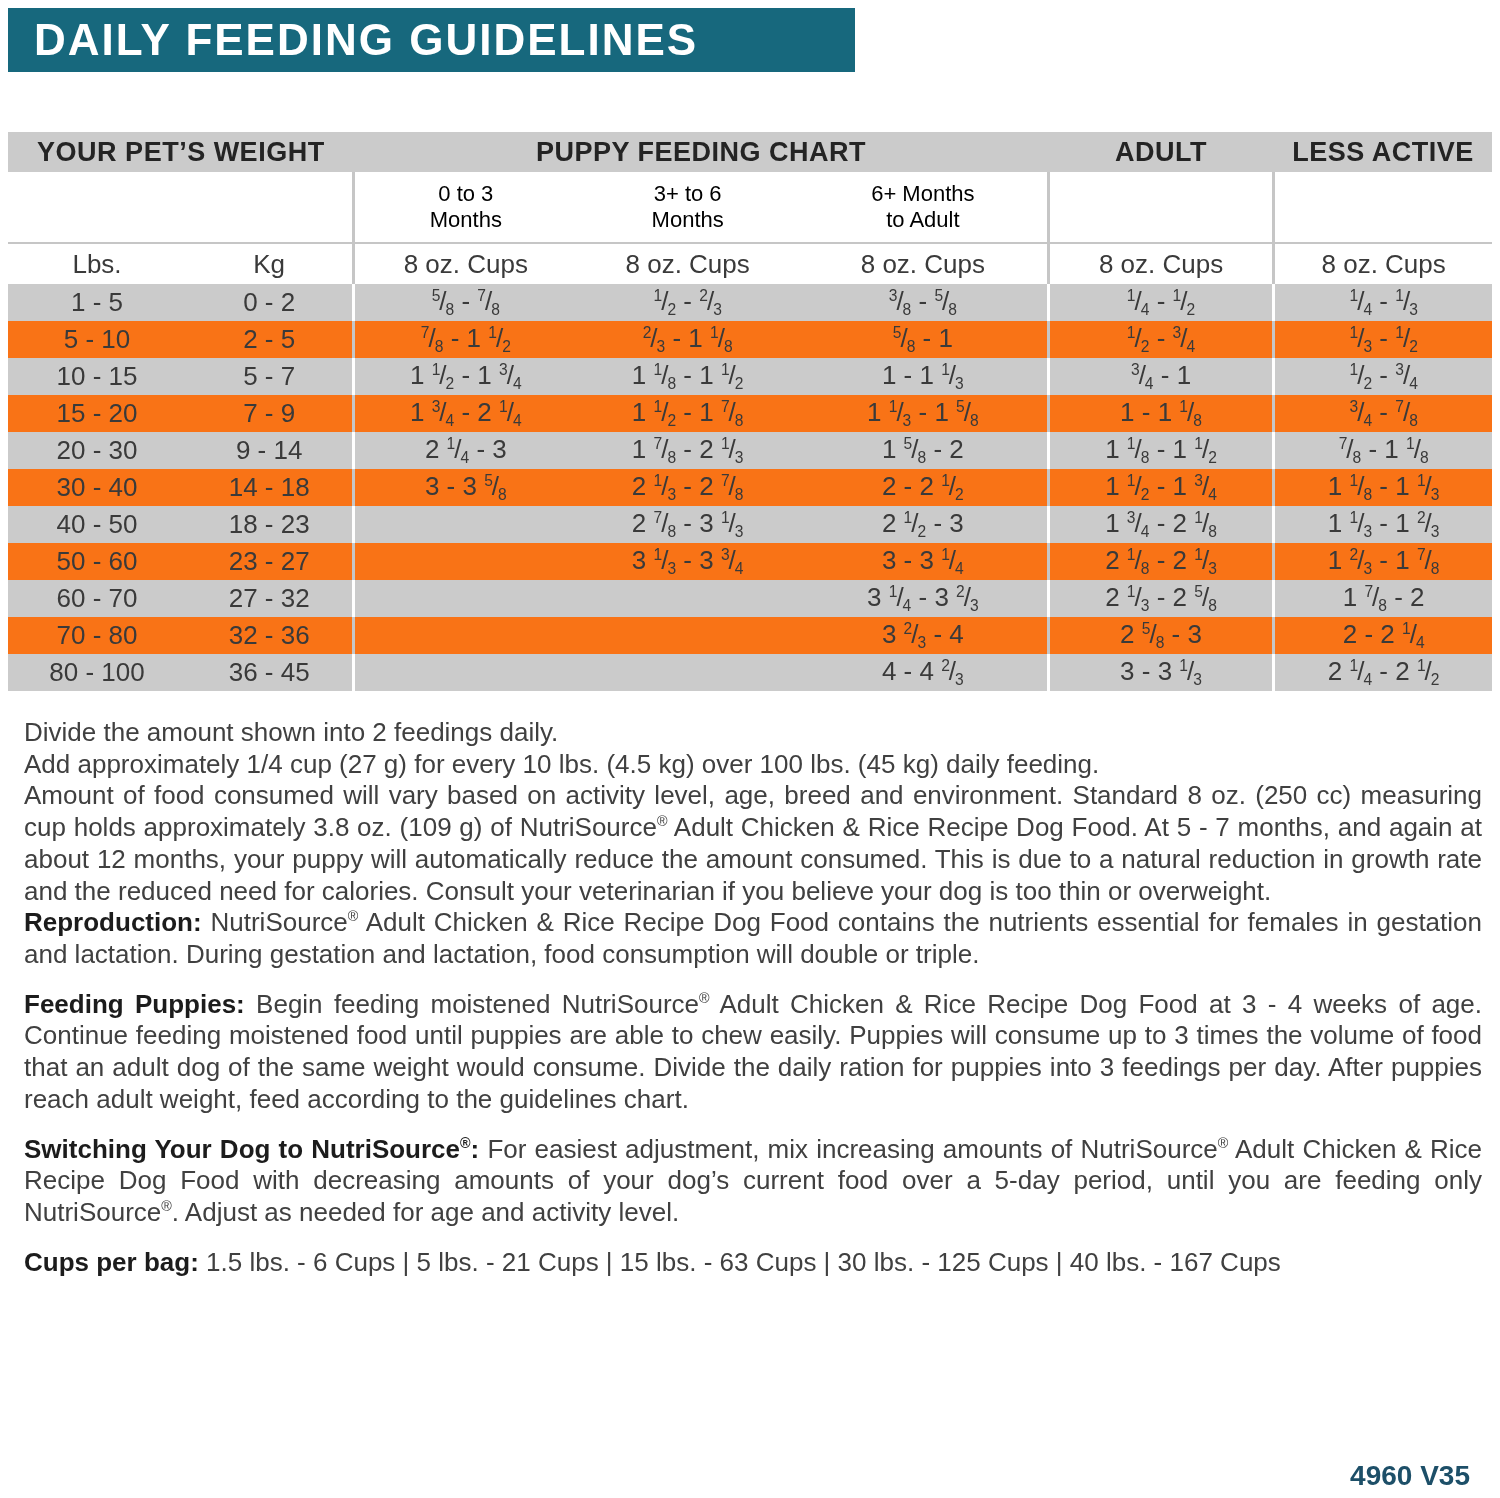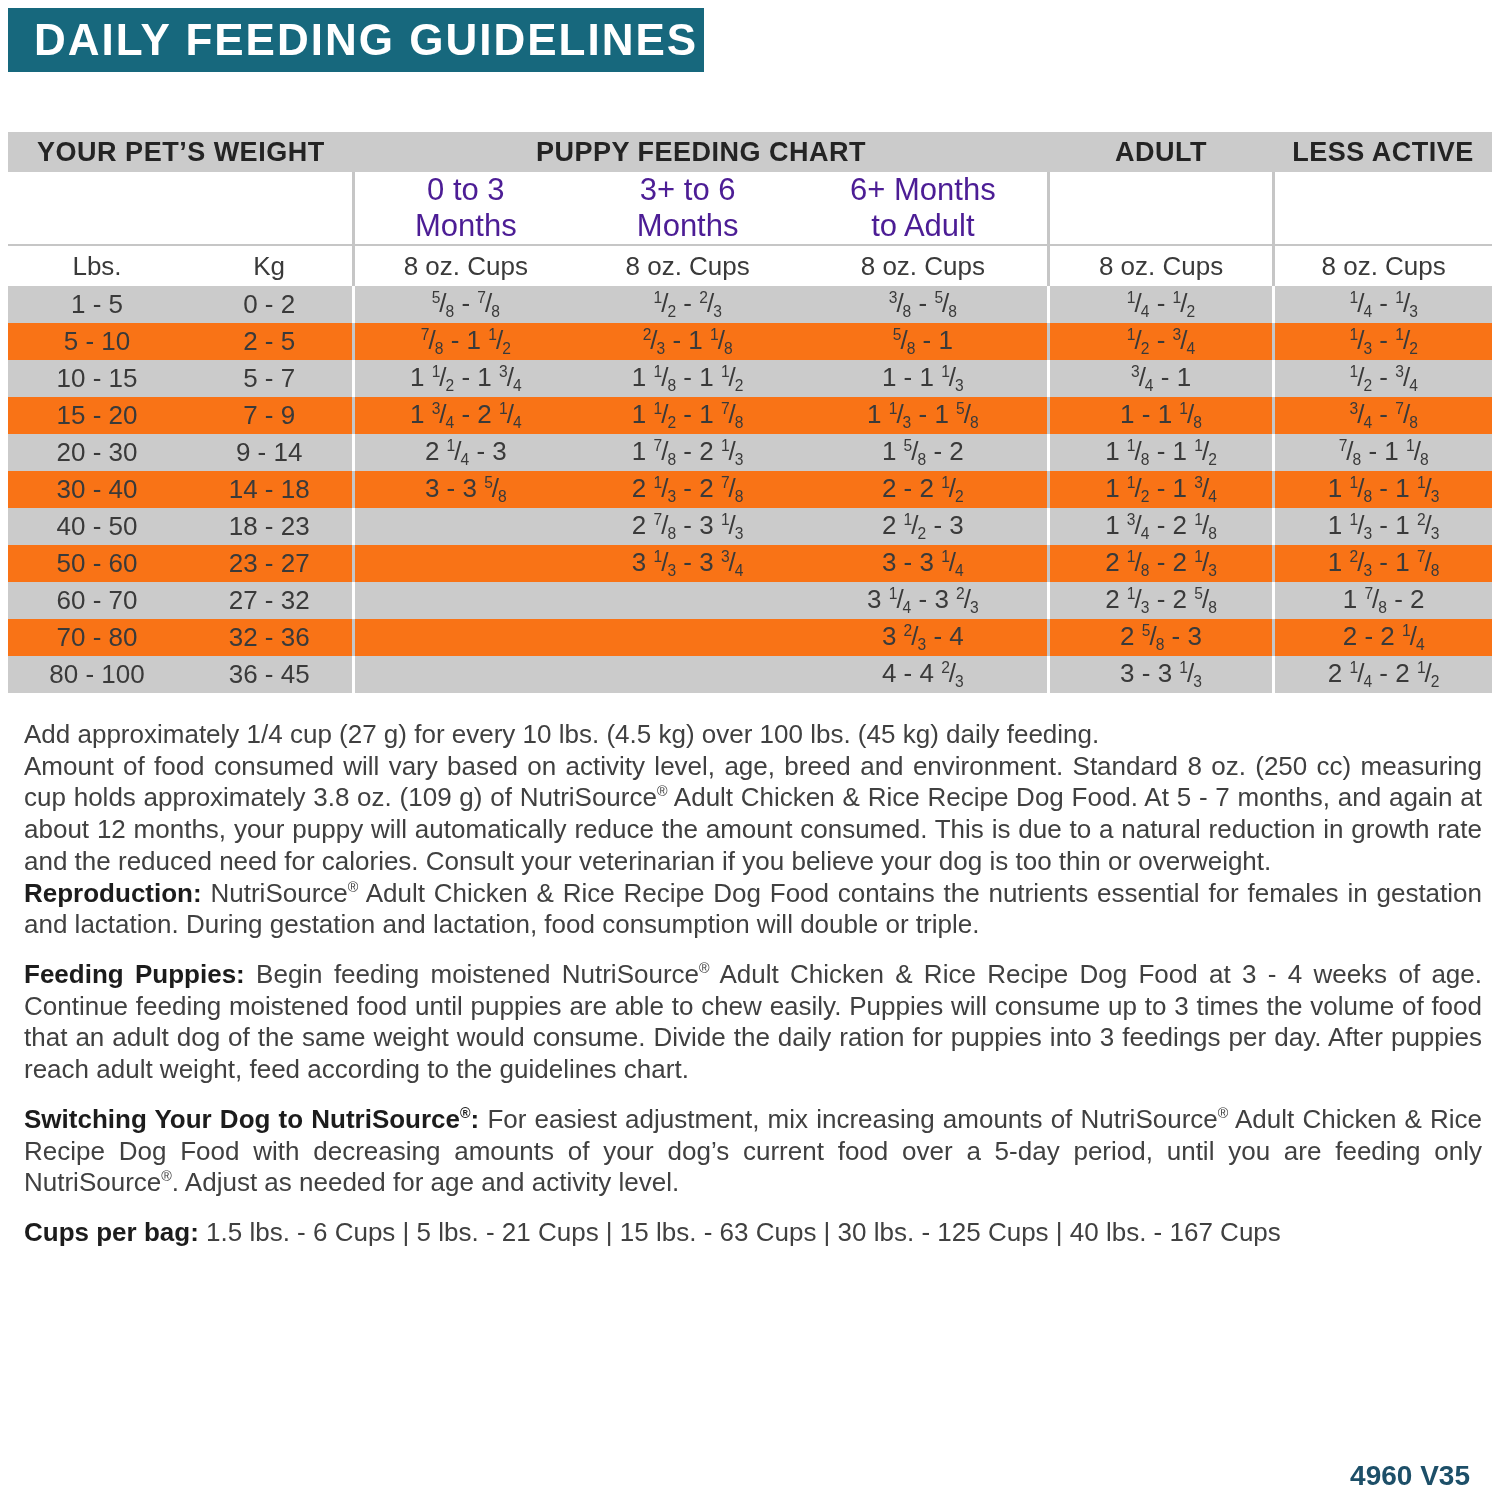--- a/index.html
+++ b/index.html
@@ -2,37 +2,37 @@
 <html><head>
 <meta charset="utf-8">
 <style>
   html,body{margin:0;padding:0;}
   body{
     width:1500px;height:1498px;overflow:hidden;background:#ffffff;
     font-family:"Liberation Sans", sans-serif;color:#3c3c3c;position:relative;
   }
   
   .banner{
-    margin:8px 0 0 8px;width:696px;height:64px;background:#17687d;
+    margin:8px 0 0 8px;width:847px;height:64px;background:#17687d;
     display:flex;align-items:center;
   }
   .banner h1{
     margin:0 0 0 26px;color:#ffffff;font-size:44px;font-weight:700;
     letter-spacing:2px;white-space:nowrap;
   }
   
   table.feed{
     margin:60px 8px 15px 8px;width:1484px;border-collapse:collapse;table-layout:fixed;
   }
   table.feed th, table.feed td{padding:0 4px;text-align:center;vertical-align:middle;}
   tr.band th{
     background:#cbcbcb;height:40px;font-size:27px;font-weight:700;color:#242424;
     letter-spacing:0.5px;
   }
-  tr.months th{height:70px;font-size:31px;font-weight:400;color:#4c1d95;white-space:pre-line;background:#fff;}
+  tr.months th{height:70px;font-size:22px;font-weight:400;color:#000000;white-space:pre-line;background:#fff;}
   tr.units th{height:40px;font-size:26px;font-weight:400;color:#3a3a3a;background:#fff;border-top:2px solid #c6c6c6;}
   tbody td{height:37px;font-size:26px;color:#3a3a3a;}
   tbody tr.gray td{background:#cbcbcb;}
   tbody tr.white td{background:#f97316;}
   thead th.sec{border-left:3px solid #c6c6c6;}
   tbody tr.white td.sec{border-left:3px solid #c6c6c6;}
   tbody tr.gray td.sec{border-left:3px solid #ffffff;}
   
   .fr{white-space:nowrap;}
   .fr sup{font-size:0.60em;vertical-align:0.55em;}
@@ -192,20 +192,21 @@
         <td class="sec"></td>
         <td></td>
         <td>4 - 4 <span class="fr"><sup>2</sup><i>/</i><sub>3</sub></span></td>
         <td class="sec">3 - 3 <span class="fr"><sup>1</sup><i>/</i><sub>3</sub></span></td>
         <td class="sec">2 <span class="fr"><sup>1</sup><i>/</i><sub>4</sub></span> - 2 <span class="fr"><sup>1</sup><i>/</i><sub>2</sub></span></td>
       </tr>
     </tbody>
 </table>
 
 <section class="notes">
+  <div class="nogap">Divide the amount shown into 2 feedings daily.</div>
   <div class="nogap">Add approximately 1/4 cup (27 g) for every 10 lbs. (4.5 kg) over 100 lbs. (45 kg) daily feeding.</div>
   <div class="nogap">Amount of food consumed will vary based on activity level, age, breed and environment. Standard 8 oz. (250 cc) measuring cup holds approximately 3.8 oz. (109 g)  of NutriSource<sup class="reg">®</sup> Adult Chicken &amp; Rice Recipe Dog Food. At 5 - 7 months, and again at about 12 months, your puppy will automatically reduce the amount consumed. This is due to a natural reduction in growth rate and the reduced need for calories. Consult your veterinarian if you believe your dog is too thin or overweight.</div>
 
   <p>
     <b>Reproduction:</b>
     <span>NutriSource<sup class="reg">®</sup> Adult Chicken &amp; Rice Recipe Dog Food contains the nutrients essential for females in gestation and lactation. During gestation and lactation, food consumption will double or triple.</span>
   </p>
   <p>
     <b>Feeding Puppies:</b>
     <span>Begin feeding moistened NutriSource<sup class="reg">®</sup> Adult Chicken &amp; Rice Recipe Dog Food at 3 - 4 weeks of age. Continue feeding moistened food until puppies are able to chew easily. Puppies will consume up to 3 times the volume of food that an adult dog of the same weight would consume. Divide the daily ration for puppies into 3 feedings per day. After puppies reach adult weight, feed according to the guidelines chart.</span>

